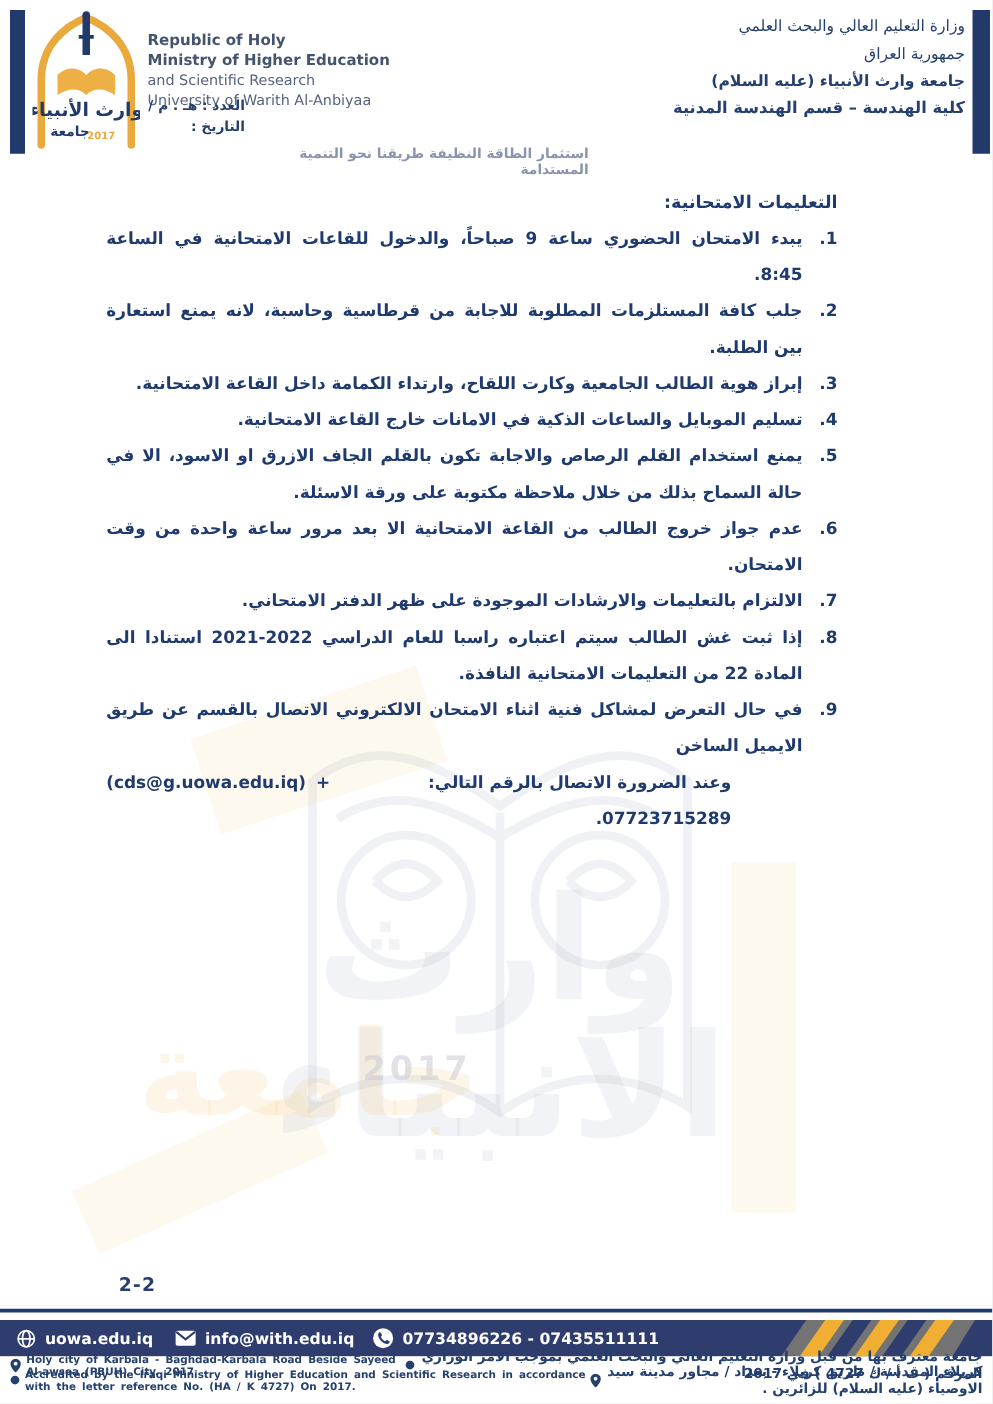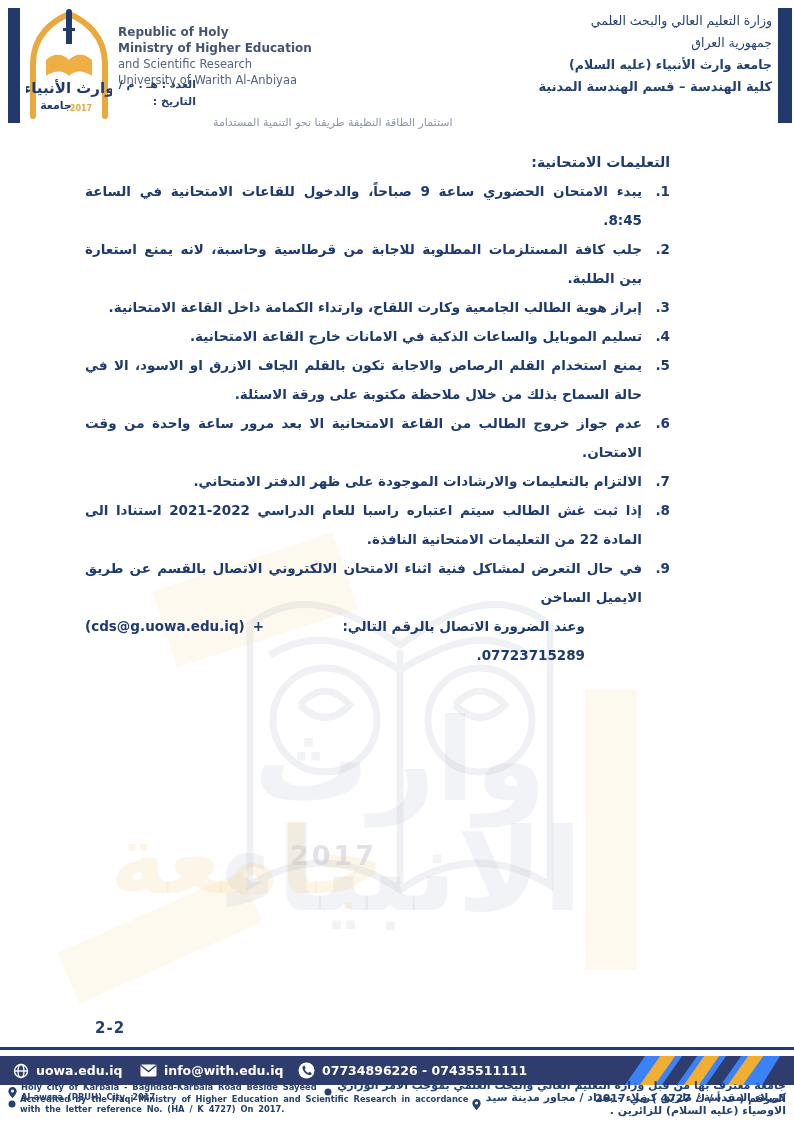--- a/index.html
+++ b/index.html
@@ -7,22 +7,22 @@
         overflow:hidden;font-family:"DejaVu Sans", sans-serif;}
   
   .accent-bar{position:absolute;top:8px;width:12px;height:115px;background:#223a6b;}
   .accent-bar.left{left:8px;}
   .accent-bar.right{left:778px;width:14px;}
   .logo{position:absolute;left:26px;top:8px;width:86px;height:112px;}
   .en-block{position:absolute;left:118px;top:24px;line-height:16px;font-size:11.5px;color:#56637e;}
   .en-block .b{font-weight:bold;color:#44546f;font-size:12px;}
   .doc-block{position:absolute;left:60px;top:76px;width:136px;direction:rtl;text-align:right;
              font-size:11px;line-height:17px;color:#254070;font-weight:bold;}
-  .slogan{position:absolute;left:213px;top:116px;width:258px;text-align:left;direction:rtl;
-          font-size:11px;color:#8a94ae;font-weight:400;}
+  .slogan{position:absolute;left:213px;top:116px;width:258px;text-align:right;direction:rtl;
+          font-size:11px;color:#8a94ae;font-weight:700;}
   .ar-block{position:absolute;left:420px;top:10px;width:352px;direction:rtl;text-align:right;
             font-size:12.5px;line-height:22px;color:#254070;}
   .ar-block .b{font-weight:bold;}
   .ar-block .b2{font-weight:bold;font-size:13px;}
   
   .wm{position:absolute;left:140px;top:555px;width:520px;height:440px;pointer-events:none;}
   .wm .ribbon{position:absolute;background:rgba(244,197,96,0.10);}
   .wm .ghost{position:absolute;width:100%;text-align:center;direction:rtl;font-weight:bold;
              color:rgba(185,191,206,0.18);}
   .wm .ghost-univ{position:absolute;direction:rtl;font-weight:bold;color:rgba(240,190,90,0.14);}
@@ -33,21 +33,21 @@
                 color:#1e3a6e;font-weight:bold;font-size:13.5px;line-height:29px;}
   .instructions .title{font-size:14px;}
   .item{display:flex;}
   .item .num{width:28px;flex:0 0 28px;direction:rtl;text-align:right;}
   .item .txt{flex:1;text-align:justify;}
   .item9-l2{direction:ltr;display:flex;justify-content:flex-end;gap:8px;padding-right:85px;}
   
   .page-num{position:absolute;left:95px;top:1019px;font-size:15px;font-weight:bold;
             color:#254070;letter-spacing:1px;}
   .foot-rule{position:absolute;left:0;top:1047px;width:794px;height:3px;background:#223a6b;}
-  .contact-bar{position:absolute;left:0;top:1056px;width:794px;height:29px;background:#3b82f6;}
+  .contact-bar{position:absolute;left:0;top:1056px;width:794px;height:29px;background:#737373;}
   .cb-navy{position:absolute;left:0;top:0;width:645px;height:29px;background:#2e3d6d;
            clip-path:polygon(0 0,100% 0,calc(100% - 20px) 100%,0 100%);}
   .cb-end{position:absolute;left:762px;top:0;width:32px;height:29px;background:#2e3d6d;
           clip-path:polygon(18px 0,100% 0,100% 100%,0 100%);}
   .stripe{position:absolute;top:0;width:15px;height:29px;transform:skewX(-35deg);}
   .stripe.y{background:#f0af33;}
   .stripe.n{background:#2e3d6d;}
   .cb-item{position:absolute;top:0;height:29px;display:flex;align-items:center;gap:7px;
            color:#ffffff;font-size:12.5px;font-weight:bold;}
   .addr{position:absolute;left:0;width:794px;height:12px;padding:0 8px;box-sizing:border-box;

